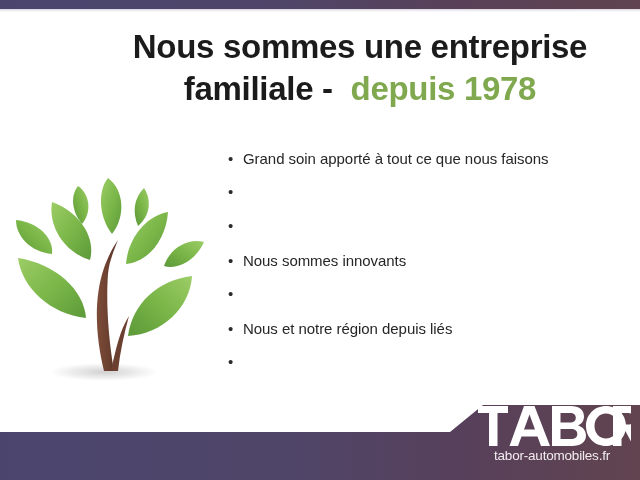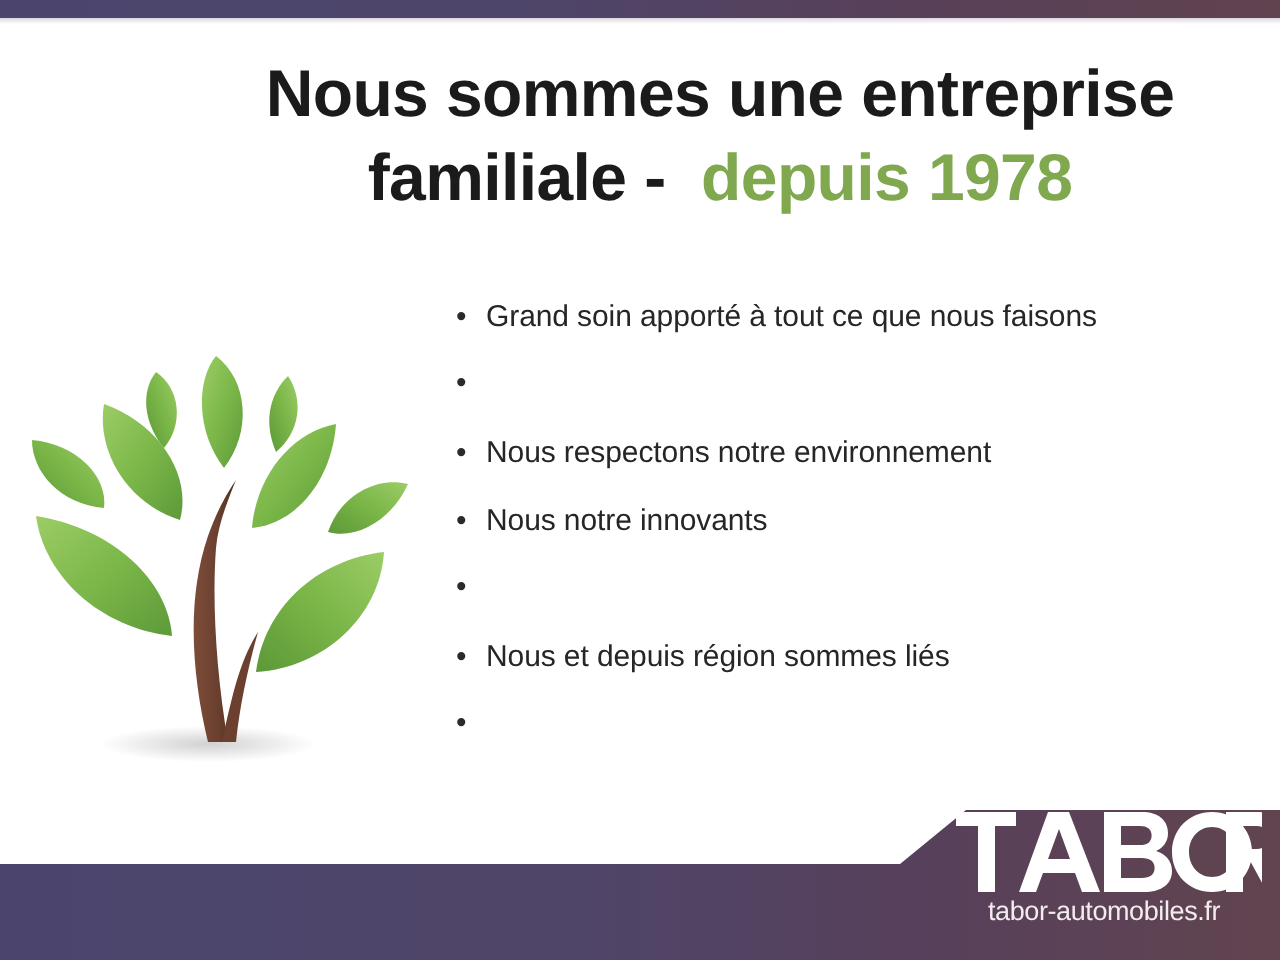--- a/index.html
+++ b/index.html
@@ -212,32 +212,31 @@
   <div class="bullets">
     <div class="bullet-row">
       <span class="bullet-dot">•</span>
       <span class="bullet-text">Grand soin apporté à tout ce que nous faisons</span>
     </div>
     <div class="bullet-row">
       <span class="bullet-dot">•</span>
     </div>
     <div class="bullet-row">
       <span class="bullet-dot">•</span>
-      <span class="bullet-text">Nous respectons notre environnement</span>
-    </div>
-    <div class="bullet-row">
-      <span class="bullet-dot">•</span>
-      <span class="bullet-text">Nous notre innovants</span>
-    </div>
-    <div class="bullet-row">
-      <span class="bullet-dot">•</span>
-    </div>
-    <div class="bullet-row">
-      <span class="bullet-dot">•</span>
-      <span class="bullet-text">Nous et depuis région sommes liés</span>
+    </div>
+    <div class="bullet-row">
+      <span class="bullet-dot">•</span>
+      <span class="bullet-text">Nous sommes innovants</span>
+    </div>
+    <div class="bullet-row">
+      <span class="bullet-dot">•</span>
+    </div>
+    <div class="bullet-row">
+      <span class="bullet-dot">•</span>
+      <span class="bullet-text">Nous et notre région depuis liés</span>
     </div>
     <div class="bullet-row">
       <span class="bullet-dot">•</span>
     </div>
   </div>
 
   <div class="footer">
     <svg class="footer-shape" viewBox="0 0 640 80" width="640" height="80" preserveAspectRatio="none" xmlns="http://www.w3.org/2000/svg">
       <defs>
         <linearGradient id="footG" x1="0" y1="0" x2="1" y2="0">

